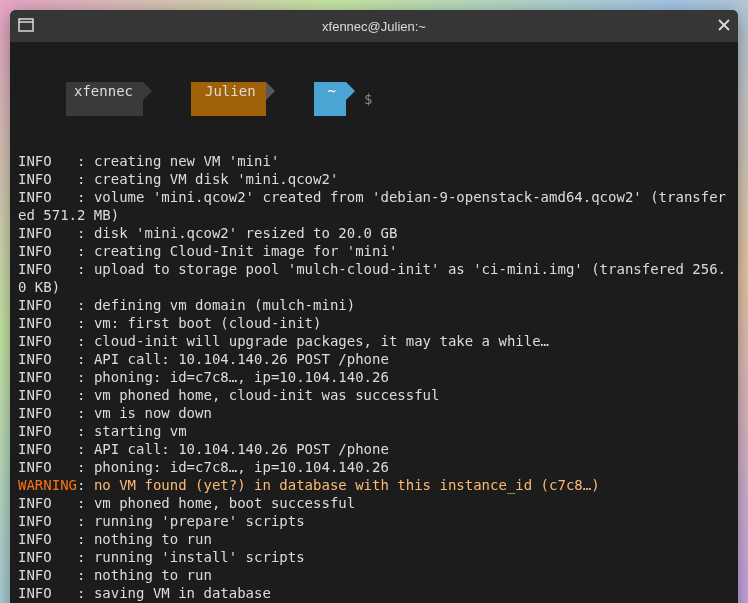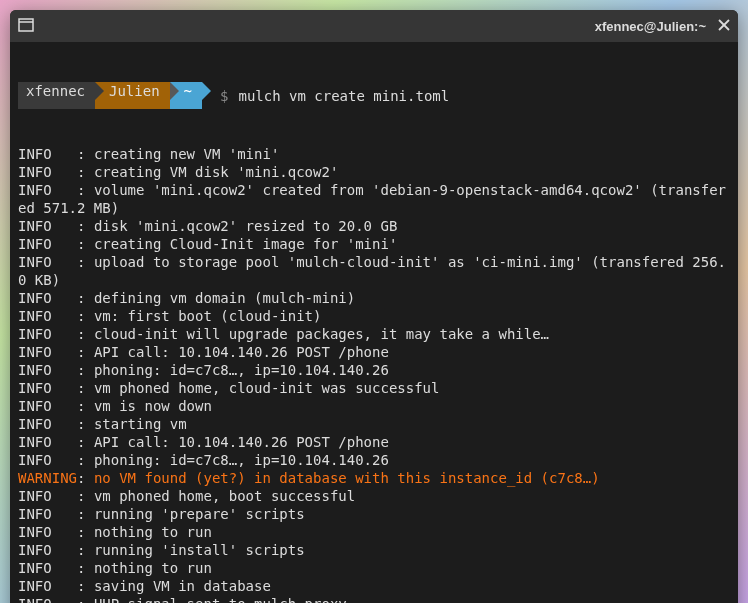--- a/index.html
+++ b/index.html
@@ -29,22 +29,22 @@
     font-family: sans-serif;
     font-size: 13px;
   }
   .titlebar-left {
     width: 24px;
     display: flex;
     align-items: center;
   }
   .titlebar-title {
     flex: 1;
-    text-align: right;
-    font-weight: bold;
+    text-align: center;
+    font-weight: normal;
   }
   .titlebar-right {
     width: 24px;
     display: flex;
     align-items: center;
     justify-content: flex-end;
   }
   .icon-btn {
     cursor: pointer;
     color: #dcdcdc;
@@ -57,25 +57,26 @@
     line-height: 18px;
     white-space: pre;
     overflow: hidden;
   }
   .prompt-line {
     display: flex;
     align-items: center;
     margin-bottom: 0;
   }
   .seg {
-    padding: 0 10px 9px 14px;
+    padding: 0 10px 16px 14px;
     position: relative;
     height: 18px;
     line-height: 18px;
     display: inline-block;
+    margin-left: 48px;
   }
   .seg.first { padding-left: 8px; }
   .seg::after {
     content: "";
     position: absolute;
     right: -9px;
     top: 0;
     border-top: 9px solid transparent;
     border-bottom: 9px solid transparent;
     z-index: 2;
@@ -84,21 +85,21 @@
   .seg1::after { border-left: 9px solid #3a3a3a; }
   .seg2 { background: #a16207; color: #dcdcdc; }
   .seg2::after { border-left: 9px solid #585858; }
   .seg3 { background: #4aa5d4; color: #fff; }
   .seg3::after { border-left: 9px solid #4aa5d4; }
   .prompt-dollar { color: #888; padding-left: 18px; padding-right: 10px; }
   .cmd { color: #dcdcdc; }
   .log-line { white-space: pre-wrap; word-break: break-all; }
   .log-info { color: #dcdcdc; }
   .log-warning .lvl { color: #f97316; }
-  .log-warning .msg { color: #f97316; }
+  .log-warning .msg { color: #fdba74; }
   .colon { color: #dcdcdc; }
 </style>
 </head>
 <body>
 
 <div class="terminal-window">
   <div class="titlebar">
     <div class="titlebar-left">
       <span class="icon-btn">
         <svg width="16" height="14" viewBox="0 0 16 14">
@@ -113,18 +114,18 @@
         <svg width="12" height="12" viewBox="0 0 12 12">
             <line x1="1" y1="1" x2="11" y2="11" stroke="#dcdcdc" stroke-width="1.8"></line>
             <line x1="11" y1="1" x2="1" y2="11" stroke="#dcdcdc" stroke-width="1.8"></line>
           </svg>
       </span>
     </div>
   </div>
 
   <div class="terminal-body">
     <div class="prompt-line">
-      <span class="seg seg1 first">xfennec</span><span class="seg seg2">Julien</span><span class="seg seg3">~</span><span class="prompt-dollar">$</span> <span class="cmd">mulch vm create mini.toml</span>
+      <span class="seg seg1 first">xfennec</span><span class="seg seg2">Julien</span><span class="seg seg3">~</span><span class="prompt-dollar">$</span> 
     </div>
     <div id="log-container"><div class="log-line log-info"><span class="lvl">INFO   </span><span class="colon">: </span><span class="msg">creating new VM 'mini'</span></div><div class="log-line log-info"><span class="lvl">INFO   </span><span class="colon">: </span><span class="msg">creating VM disk 'mini.qcow2'</span></div><div class="log-line log-info"><span class="lvl">INFO   </span><span class="colon">: </span><span class="msg">volume 'mini.qcow2' created from 'debian-9-openstack-amd64.qcow2' (transfered 571.2 MB)</span></div><div class="log-line log-info"><span class="lvl">INFO   </span><span class="colon">: </span><span class="msg">disk 'mini.qcow2' resized to 20.0 GB</span></div><div class="log-line log-info"><span class="lvl">INFO   </span><span class="colon">: </span><span class="msg">creating Cloud-Init image for 'mini'</span></div><div class="log-line log-info"><span class="lvl">INFO   </span><span class="colon">: </span><span class="msg">upload to storage pool 'mulch-cloud-init' as 'ci-mini.img' (transfered 256.0 KB)</span></div><div class="log-line log-info"><span class="lvl">INFO   </span><span class="colon">: </span><span class="msg">defining vm domain (mulch-mini)</span></div><div class="log-line log-info"><span class="lvl">INFO   </span><span class="colon">: </span><span class="msg">vm: first boot (cloud-init)</span></div><div class="log-line log-info"><span class="lvl">INFO   </span><span class="colon">: </span><span class="msg">cloud-init will upgrade packages, it may take a while…</span></div><div class="log-line log-info"><span class="lvl">INFO   </span><span class="colon">: </span><span class="msg">API call: 10.104.140.26 POST /phone</span></div><div class="log-line log-info"><span class="lvl">INFO   </span><span class="colon">: </span><span class="msg">phoning: id=c7c8…, ip=10.104.140.26</span></div><div class="log-line log-info"><span class="lvl">INFO   </span><span class="colon">: </span><span class="msg">vm phoned home, cloud-init was successful</span></div><div class="log-line log-info"><span class="lvl">INFO   </span><span class="colon">: </span><span class="msg">vm is now down</span></div><div class="log-line log-info"><span class="lvl">INFO   </span><span class="colon">: </span><span class="msg">starting vm</span></div><div class="log-line log-info"><span class="lvl">INFO   </span><span class="colon">: </span><span class="msg">API call: 10.104.140.26 POST /phone</span></div><div class="log-line log-info"><span class="lvl">INFO   </span><span class="colon">: </span><span class="msg">phoning: id=c7c8…, ip=10.104.140.26</span></div><div class="log-line log-warning"><span class="lvl">WARNING</span><span class="colon">: </span><span class="msg">no VM found (yet?) in database with this instance_id (c7c8…)</span></div><div class="log-line log-info"><span class="lvl">INFO   </span><span class="colon">: </span><span class="msg">vm phoned home, boot successful</span></div><div class="log-line log-info"><span class="lvl">INFO   </span><span class="colon">: </span><span class="msg">running 'prepare' scripts</span></div><div class="log-line log-info"><span class="lvl">INFO   </span><span class="colon">: </span><span class="msg">nothing to run</span></div><div class="log-line log-info"><span class="lvl">INFO   </span><span class="colon">: </span><span class="msg">running 'install' scripts</span></div><div class="log-line log-info"><span class="lvl">INFO   </span><span class="colon">: </span><span class="msg">nothing to run</span></div><div class="log-line log-info"><span class="lvl">INFO   </span><span class="colon">: </span><span class="msg">saving VM in database</span></div><div class="log-line log-info"><span class="lvl">INFO   </span><span class="colon">: </span><span class="msg">HUP signal sent to mulch-proxy</span></div></div>
     
   </div>
 </div>
 
 </body></html>

